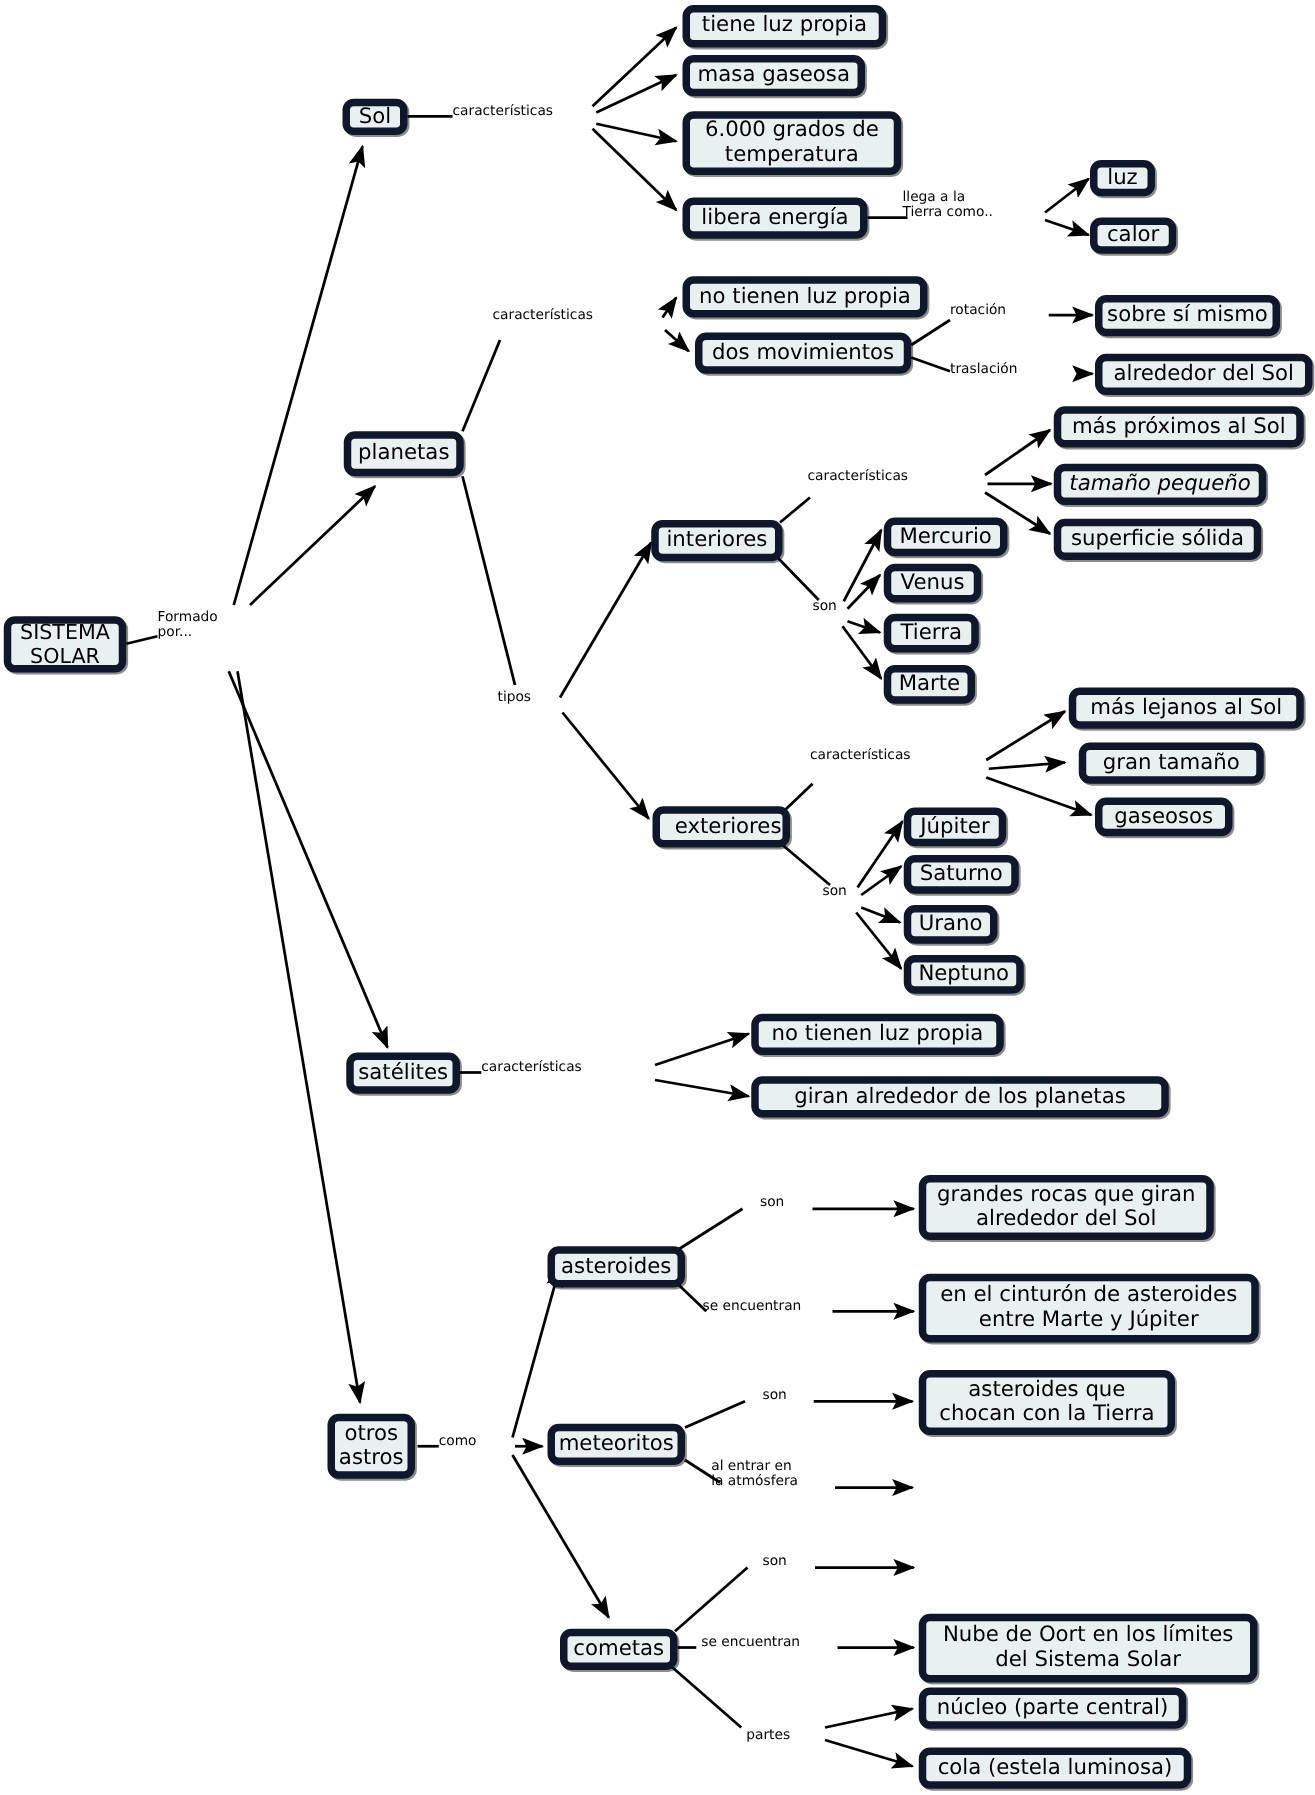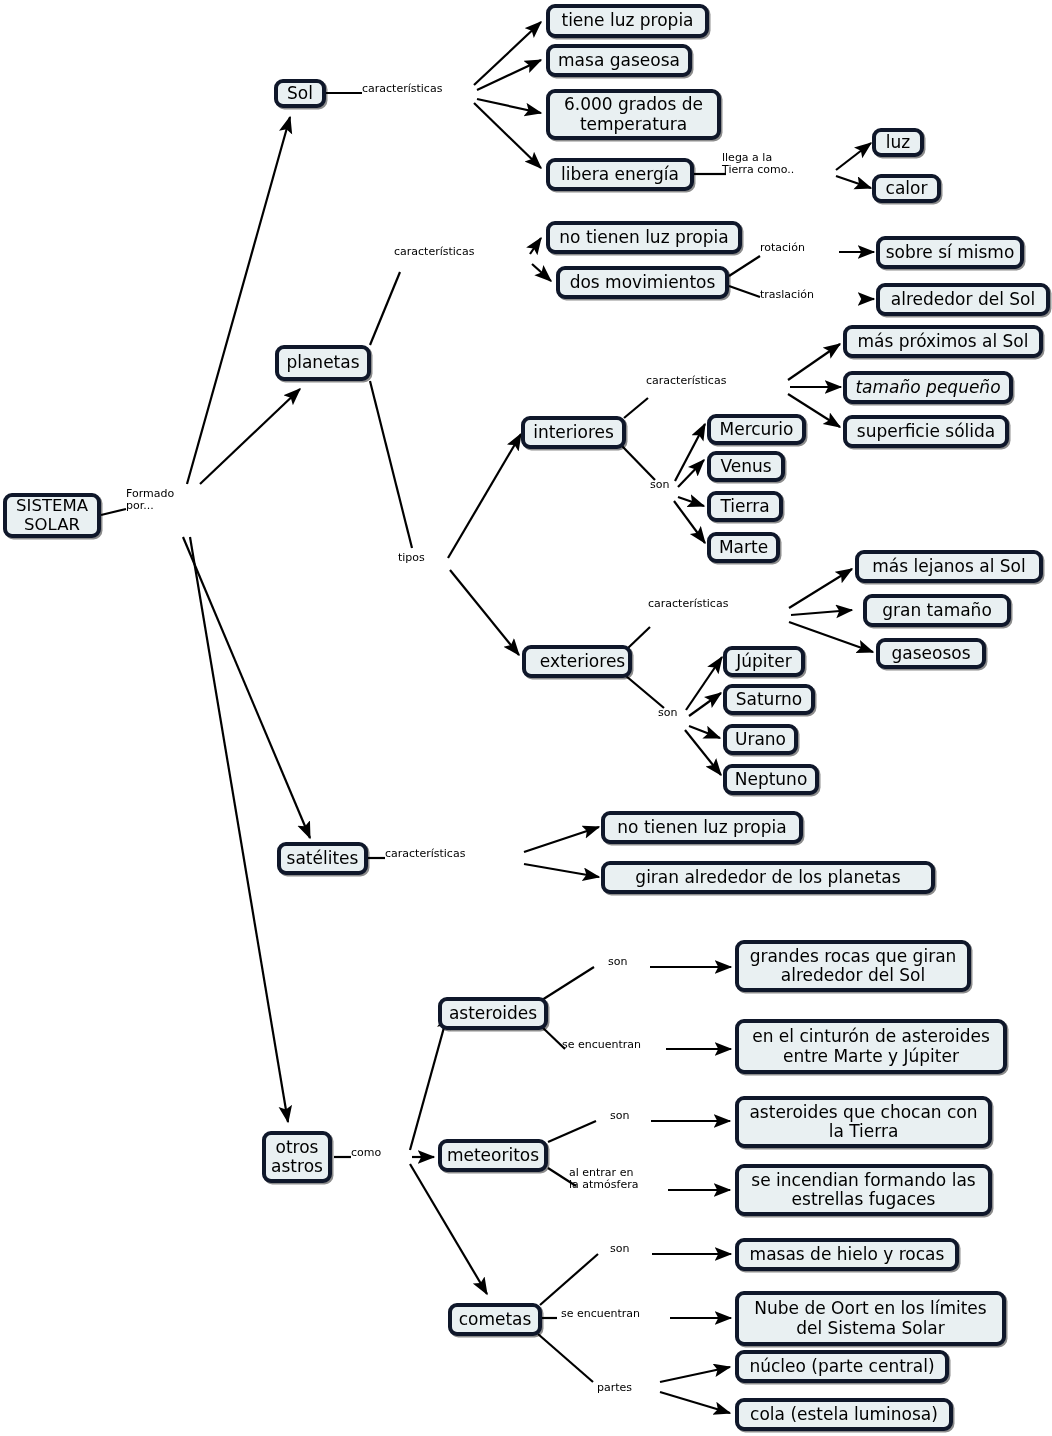--- a/index.html
+++ b/index.html
@@ -3,21 +3,21 @@
 <meta charset="utf-8">
 <style>
   html,body{margin:0;padding:0;background:#ffffff;}
   body{font-family:"DejaVu Sans","Liberation Sans",sans-serif;}
   #map{position:relative;width:1052px;height:1436px;background:#fff;overflow:hidden;}
   #edges{position:absolute;left:0;top:0;width:1052px;height:1436px;}
   .node{
     position:absolute;
     box-sizing:border-box;
     background:#e9f0f2;
-    border:4px solid #0f172a;
+    border:6px solid #0f172a;
     border-radius:9px;
     display:flex;
     align-items:center;
     justify-content:center;
     text-align:center;
     color:#000;
     font-size:17px;
     line-height:1.12;
     padding:2px 7px;
     box-shadow:1.5px 1.5px 0 rgba(0,0,0,0.45);
@@ -192,25 +192,23 @@
 
   <div class="node" style="left:438px;top:997px;width:110px;height:33px;">asteroides</div>
   <div class="linklabel" style="left:608px;top:956px;">son</div>
   <div class="linklabel" style="left:562px;top:1039px;">se encuentran</div>
   <div class="node wrap" style="left:735px;top:940px;width:236px;height:52px;">grandes rocas que giran alrededor del Sol</div>
   <div class="node wrap" style="left:735px;top:1019px;width:272px;height:55px;">en el cinturón de asteroides entre Marte y Júpiter</div>
 
   <div class="node" style="left:438px;top:1139px;width:110px;height:33px;">meteoritos</div>
   <div class="linklabel" style="left:610px;top:1110px;">son</div>
   <div class="linklabel two" style="left:569px;top:1167px;width:105px;">al entrar en<br>la atmósfera</div>
-  <div class="node wrap" style="left:735px;top:1096px;width:257px;height:52px;">asteroides que chocan con la Tierra</div>
-  <div class="node wrap" style="left:735px;top:1164px;width:257px;height:52px;">se incendian formando las estrellas fugaces</div>
+  <div class="node wrap" style="left:735px;top:1096px;width:205px;height:52px;">asteroides que chocan con la Tierra</div>
 
   <div class="node" style="left:448px;top:1303px;width:94px;height:33px;">cometas</div>
   <div class="linklabel" style="left:610px;top:1243px;">son</div>
   <div class="linklabel" style="left:561px;top:1308px;">se encuentran</div>
   <div class="linklabel" style="left:597px;top:1382px;">partes</div>
-  <div class="node" style="left:735px;top:1238px;width:224px;height:33px;">masas de hielo y rocas</div>
   <div class="node" style="left:735px;top:1350px;width:214px;height:33px;">núcleo (parte central)</div>
   <div class="node wrap" style="left:735px;top:1291px;width:271px;height:55px;">Nube de Oort  en los límites del Sistema Solar</div>
   <div class="node" style="left:735px;top:1398px;width:218px;height:33px;">cola (estela luminosa)</div>
 
 </div>
 
 </body></html>

